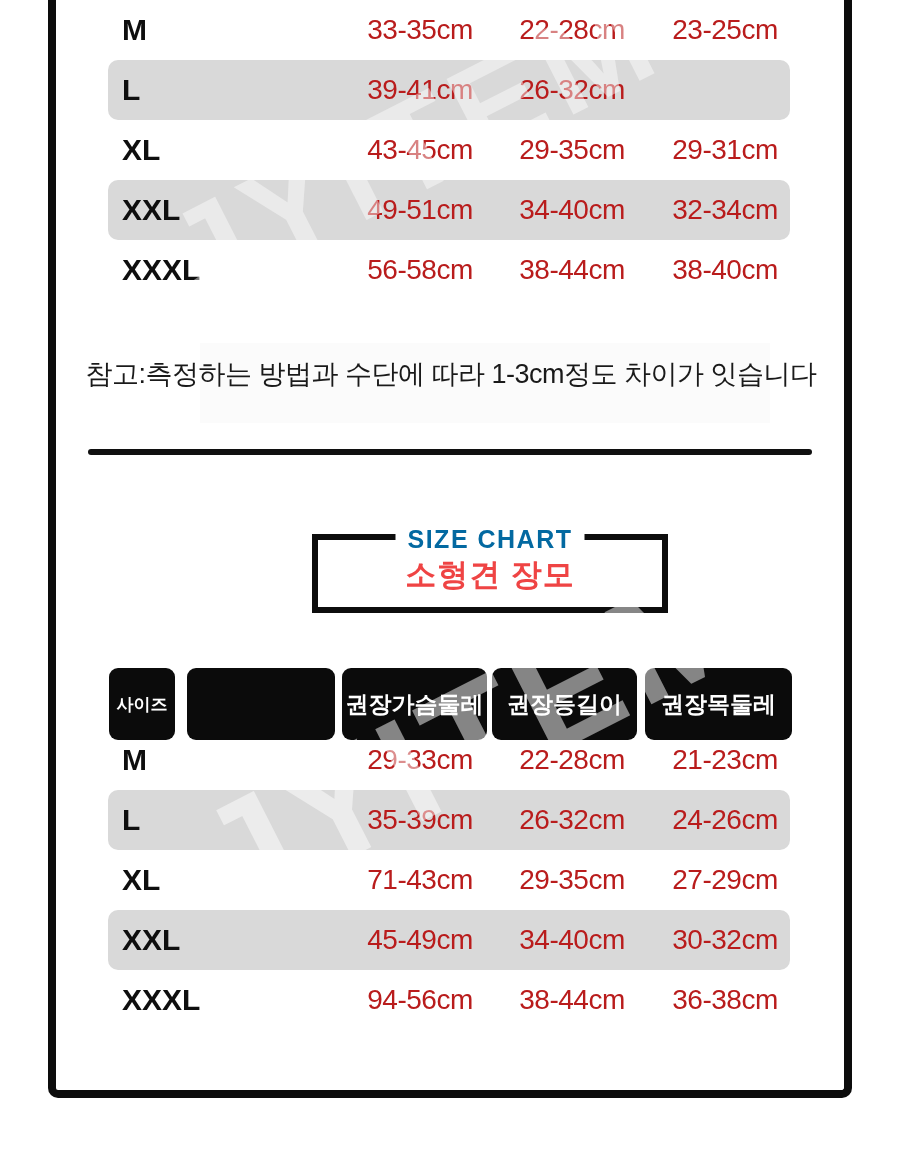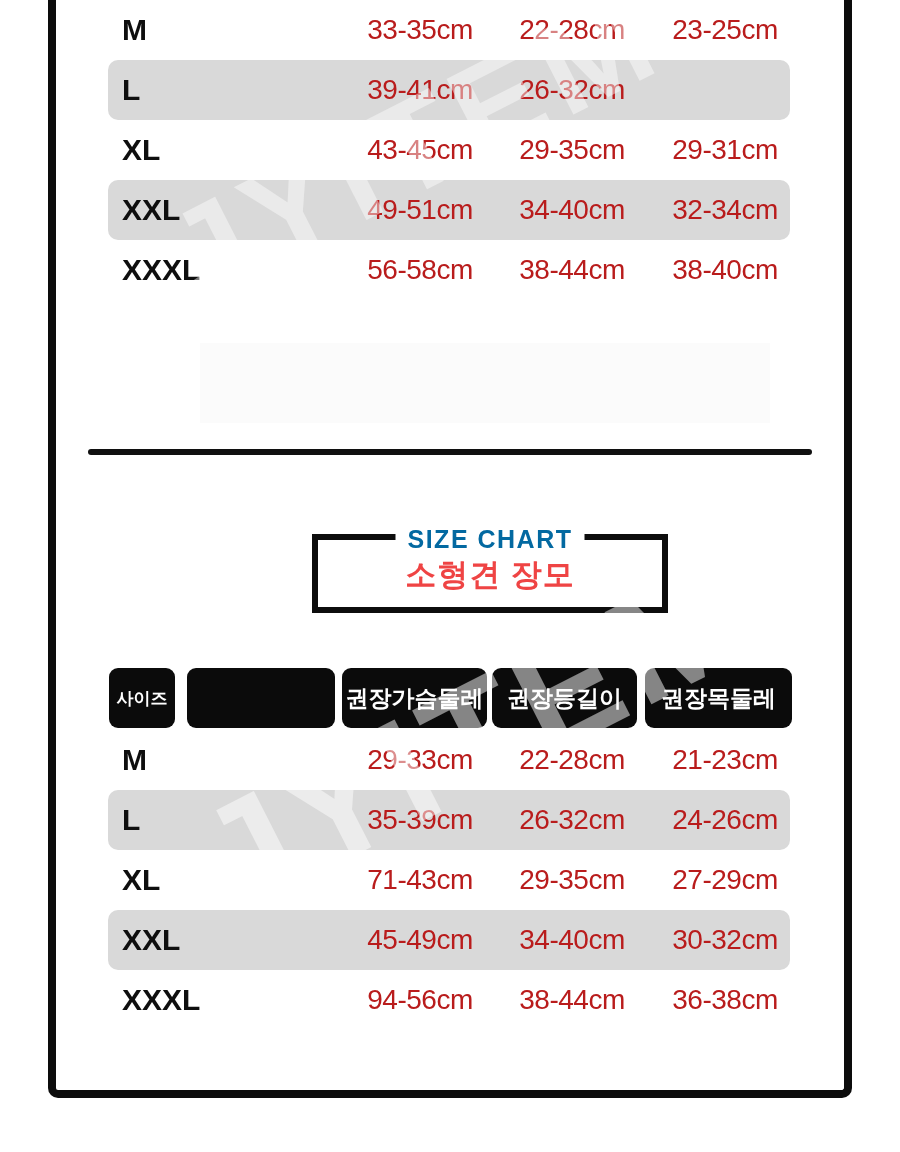--- a/index.html
+++ b/index.html
@@ -42,21 +42,21 @@
     background:#ffffff;padding:0 12px;height:30px;line-height:30px;
     font-size:25px;font-weight:bold;letter-spacing:1.5px;color:#0369a1;white-space:nowrap;
   }
   .sc-title{
     position:absolute;left:0;right:0;top:14px;text-align:center;
     font-size:31px;font-weight:bold;color:#ef4444;letter-spacing:1px;
   }
   
   .hdr-row{position:absolute;left:108px;top:668px;height:60px;width:692px;}
   .hdr-box{
-    position:absolute;top:0;height:60px;background:#0b0b0b;border-radius:9px;
+    position:absolute;top:0;height:72px;background:#0b0b0b;border-radius:9px;
     color:#ffffff;display:flex;align-items:center;justify-content:center;
     font-weight:600;white-space:nowrap;
   }
   .hb1{left:1px;width:66px;font-size:17px;}
   .hb2{left:79px;width:148px;}
   .hb3{left:234px;width:145px;font-size:23px;}
   .hb4{left:384px;width:145px;font-size:23px;}
   .hb5{left:537px;width:147px;font-size:23px;}
   
   .wm{
@@ -97,20 +97,21 @@
     </div>
     <div class="t-row">
       <div class="cell-size">XXXL</div>
       <div class="cell-val">56-58cm</div>
       <div class="cell-val">38-44cm</div>
       <div class="cell-val">38-40cm</div>
     </div>
   </div>
 
   <div class="note-bg"></div>
+  <div class="note">참고:측정하는 방법과 수단에 따라 1-3cm정도 차이가 잇습니다</div>
 
   <div class="divider"></div>
 
   <div class="sc-box">
     <div class="sc-legend">SIZE CHART</div>
     <div class="sc-title">소형견 장모</div>
   </div>
 
   <div class="hdr-row">
     <div class="hdr-box hb1">사이즈</div>

